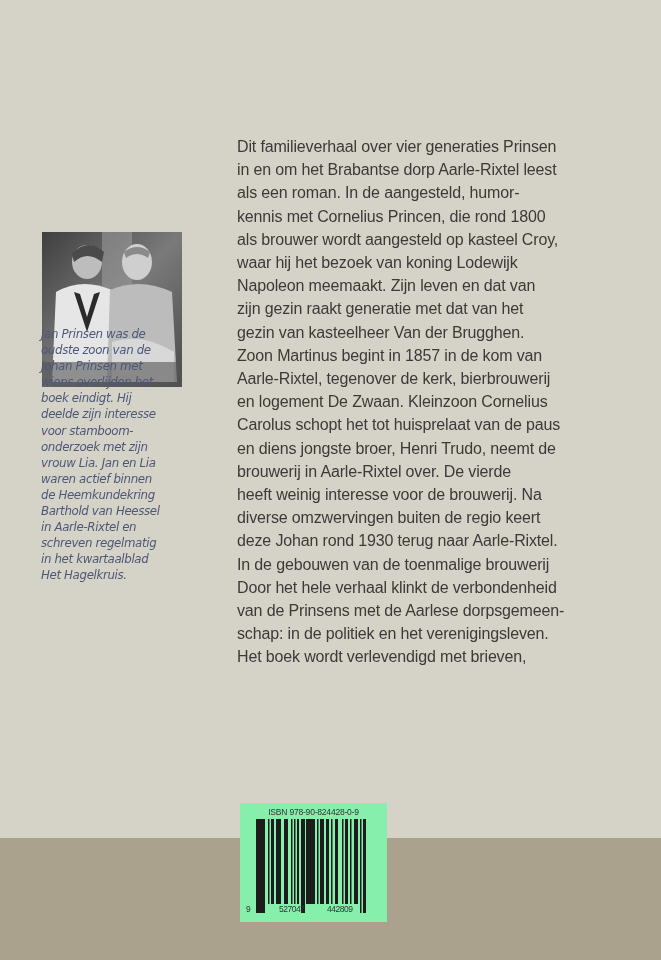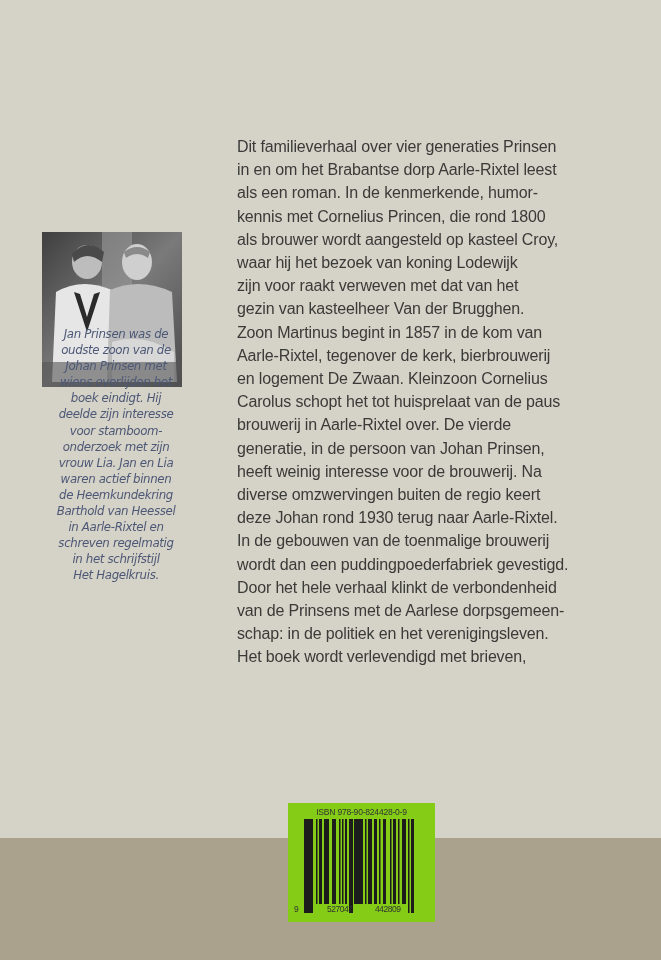--- a/index.html
+++ b/index.html
@@ -15,31 +15,30 @@
     .photo {
       position: absolute; left: 42px; top: 232px; width: 140px; height: 155px;
       background: #5a5a5a; overflow: hidden;
     }
     .photo svg { display: block; }
     .caption {
       position: absolute; left: 41px; top: 326px; width: 150px;
       color: #4d5877; font-style: italic; font-size: 11.8px; line-height: 16.1px;
       font-family: "DejaVu Sans", sans-serif; letter-spacing: -0.35px;
     }
-    .caption span { display: block; white-space: nowrap; text-align: center; }
+    .caption span { display: block; white-space: nowrap; }
     .body-text {
       position: absolute; left: 237px; top: 135px; width: 400px;
       color: #3a3a38; font-size: 16px; line-height: 23.2px;
       font-family: "Liberation Sans", sans-serif; letter-spacing: -0.15px;
     }
     .body-text span { display: block; white-space: nowrap; }
     .barcode-box {
       position: absolute; left: 240px; top: 803px; width: 147px; height: 119px;
-      background: #84cc16;
-      margin-left: 48px;
+      background: #86efac;
     }
     .isbn {
       position: absolute; left: 0; top: 4px; width: 147px; text-align: center;
       font-size: 8.5px; color: #333; font-family: "Liberation Sans Narrow","Liberation Sans", sans-serif;
       letter-spacing: -0.2px;
     }
     .bars { position: absolute; left: 16px; top: 16px; }
     .digits {
       position: absolute; top: 101px; font-size: 8.5px; color: #333;
       font-family: "Liberation Sans", sans-serif; letter-spacing: -0.5px;
@@ -83,44 +82,44 @@
   <span>boek eindigt. Hij</span>
   <span>deelde zijn interesse</span>
   <span>voor stamboom-</span>
   <span>onderzoek met zijn</span>
   <span>vrouw Lia. Jan en Lia</span>
   <span>waren actief binnen</span>
   <span>de Heemkundekring</span>
   <span>Barthold van Heessel</span>
   <span>in Aarle-Rixtel en</span>
   <span>schreven regelmatig</span>
-  <span>in het schrijfstijl</span>
+  <span>in het kwartaalblad</span>
   <span>Het Hagelkruis.</span>
 </div>
 
 <div class="body-text">
   <span>Dit familieverhaal over vier generaties Prinsen</span>
   <span>in en om het Brabantse dorp Aarle-Rixtel leest</span>
-  <span>als een roman. In de kenmerkende, humor-</span>
+  <span>als een roman. In de aangesteld, humor-</span>
   <span>kennis met Cornelius Princen, die rond 1800</span>
   <span>als brouwer wordt aangesteld op kasteel Croy,</span>
   <span>waar hij het bezoek van koning Lodewijk</span>
-  <span>zijn voor raakt verweven met dat van het</span>
+  <span>Napoleon meemaakt. Zijn leven en dat van</span>
+  <span>zijn gezin raakt generatie met dat van het</span>
   <span>gezin van kasteelheer Van der Brugghen.</span>
   <span>Zoon Martinus begint in 1857 in de kom van</span>
   <span>Aarle-Rixtel, tegenover de kerk, bierbrouwerij</span>
   <span>en logement De Zwaan. Kleinzoon Cornelius</span>
   <span>Carolus schopt het tot huisprelaat van de paus</span>
+  <span>en diens jongste broer, Henri Trudo, neemt de</span>
   <span>brouwerij in Aarle-Rixtel over. De vierde</span>
-  <span>generatie, in de persoon van Johan Prinsen,</span>
   <span>heeft weinig interesse voor de brouwerij. Na</span>
   <span>diverse omzwervingen buiten de regio keert</span>
   <span>deze Johan rond 1930 terug naar Aarle-Rixtel.</span>
   <span>In de gebouwen van de toenmalige brouwerij</span>
-  <span>wordt dan een puddingpoederfabriek gevestigd.</span>
   <span>Door het hele verhaal klinkt de verbondenheid</span>
   <span>van de Prinsens met de Aarlese dorpsgemeen-</span>
   <span>schap: in de politiek en het verenigingsleven.</span>
   <span>Het boek wordt verlevendigd met brieven,</span>
 </div>
 
 <div class="barcode-box">
   <div class="isbn">ISBN 978-90-824428-0-9</div>
   <svg class="bars" width="116" height="94" viewBox="0 0 116 94">
     <g fill="#1c1c1c">

